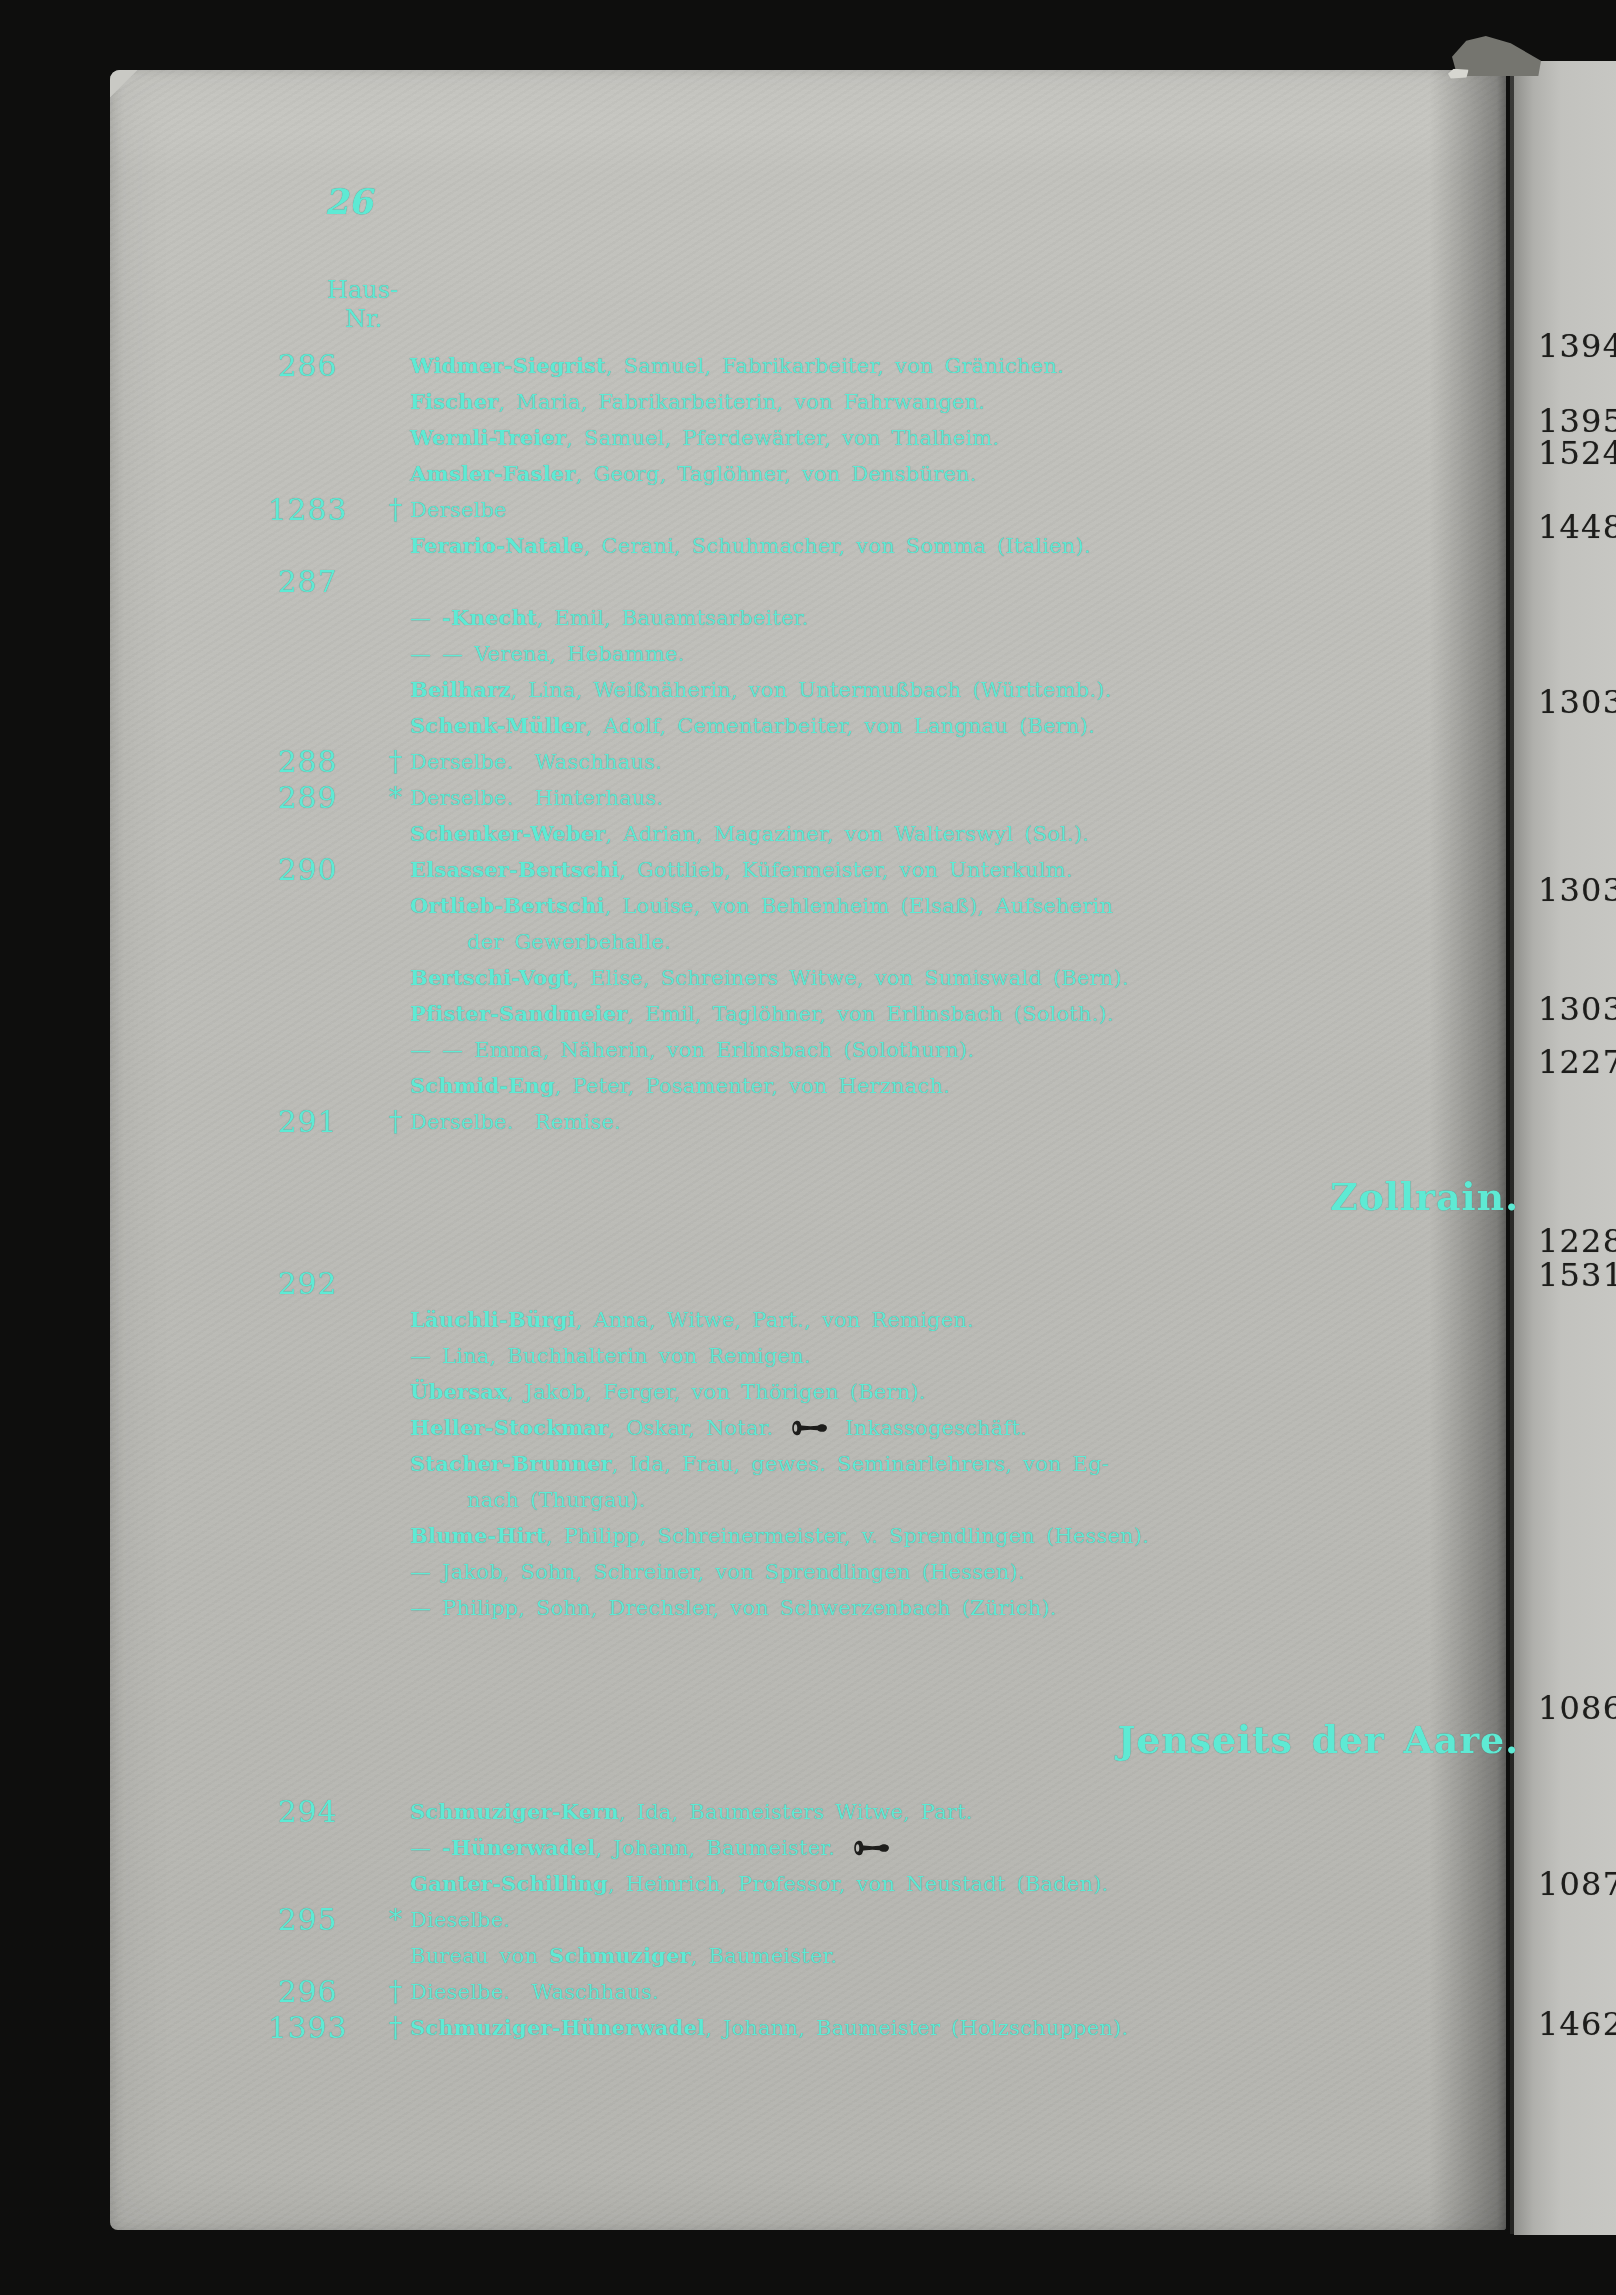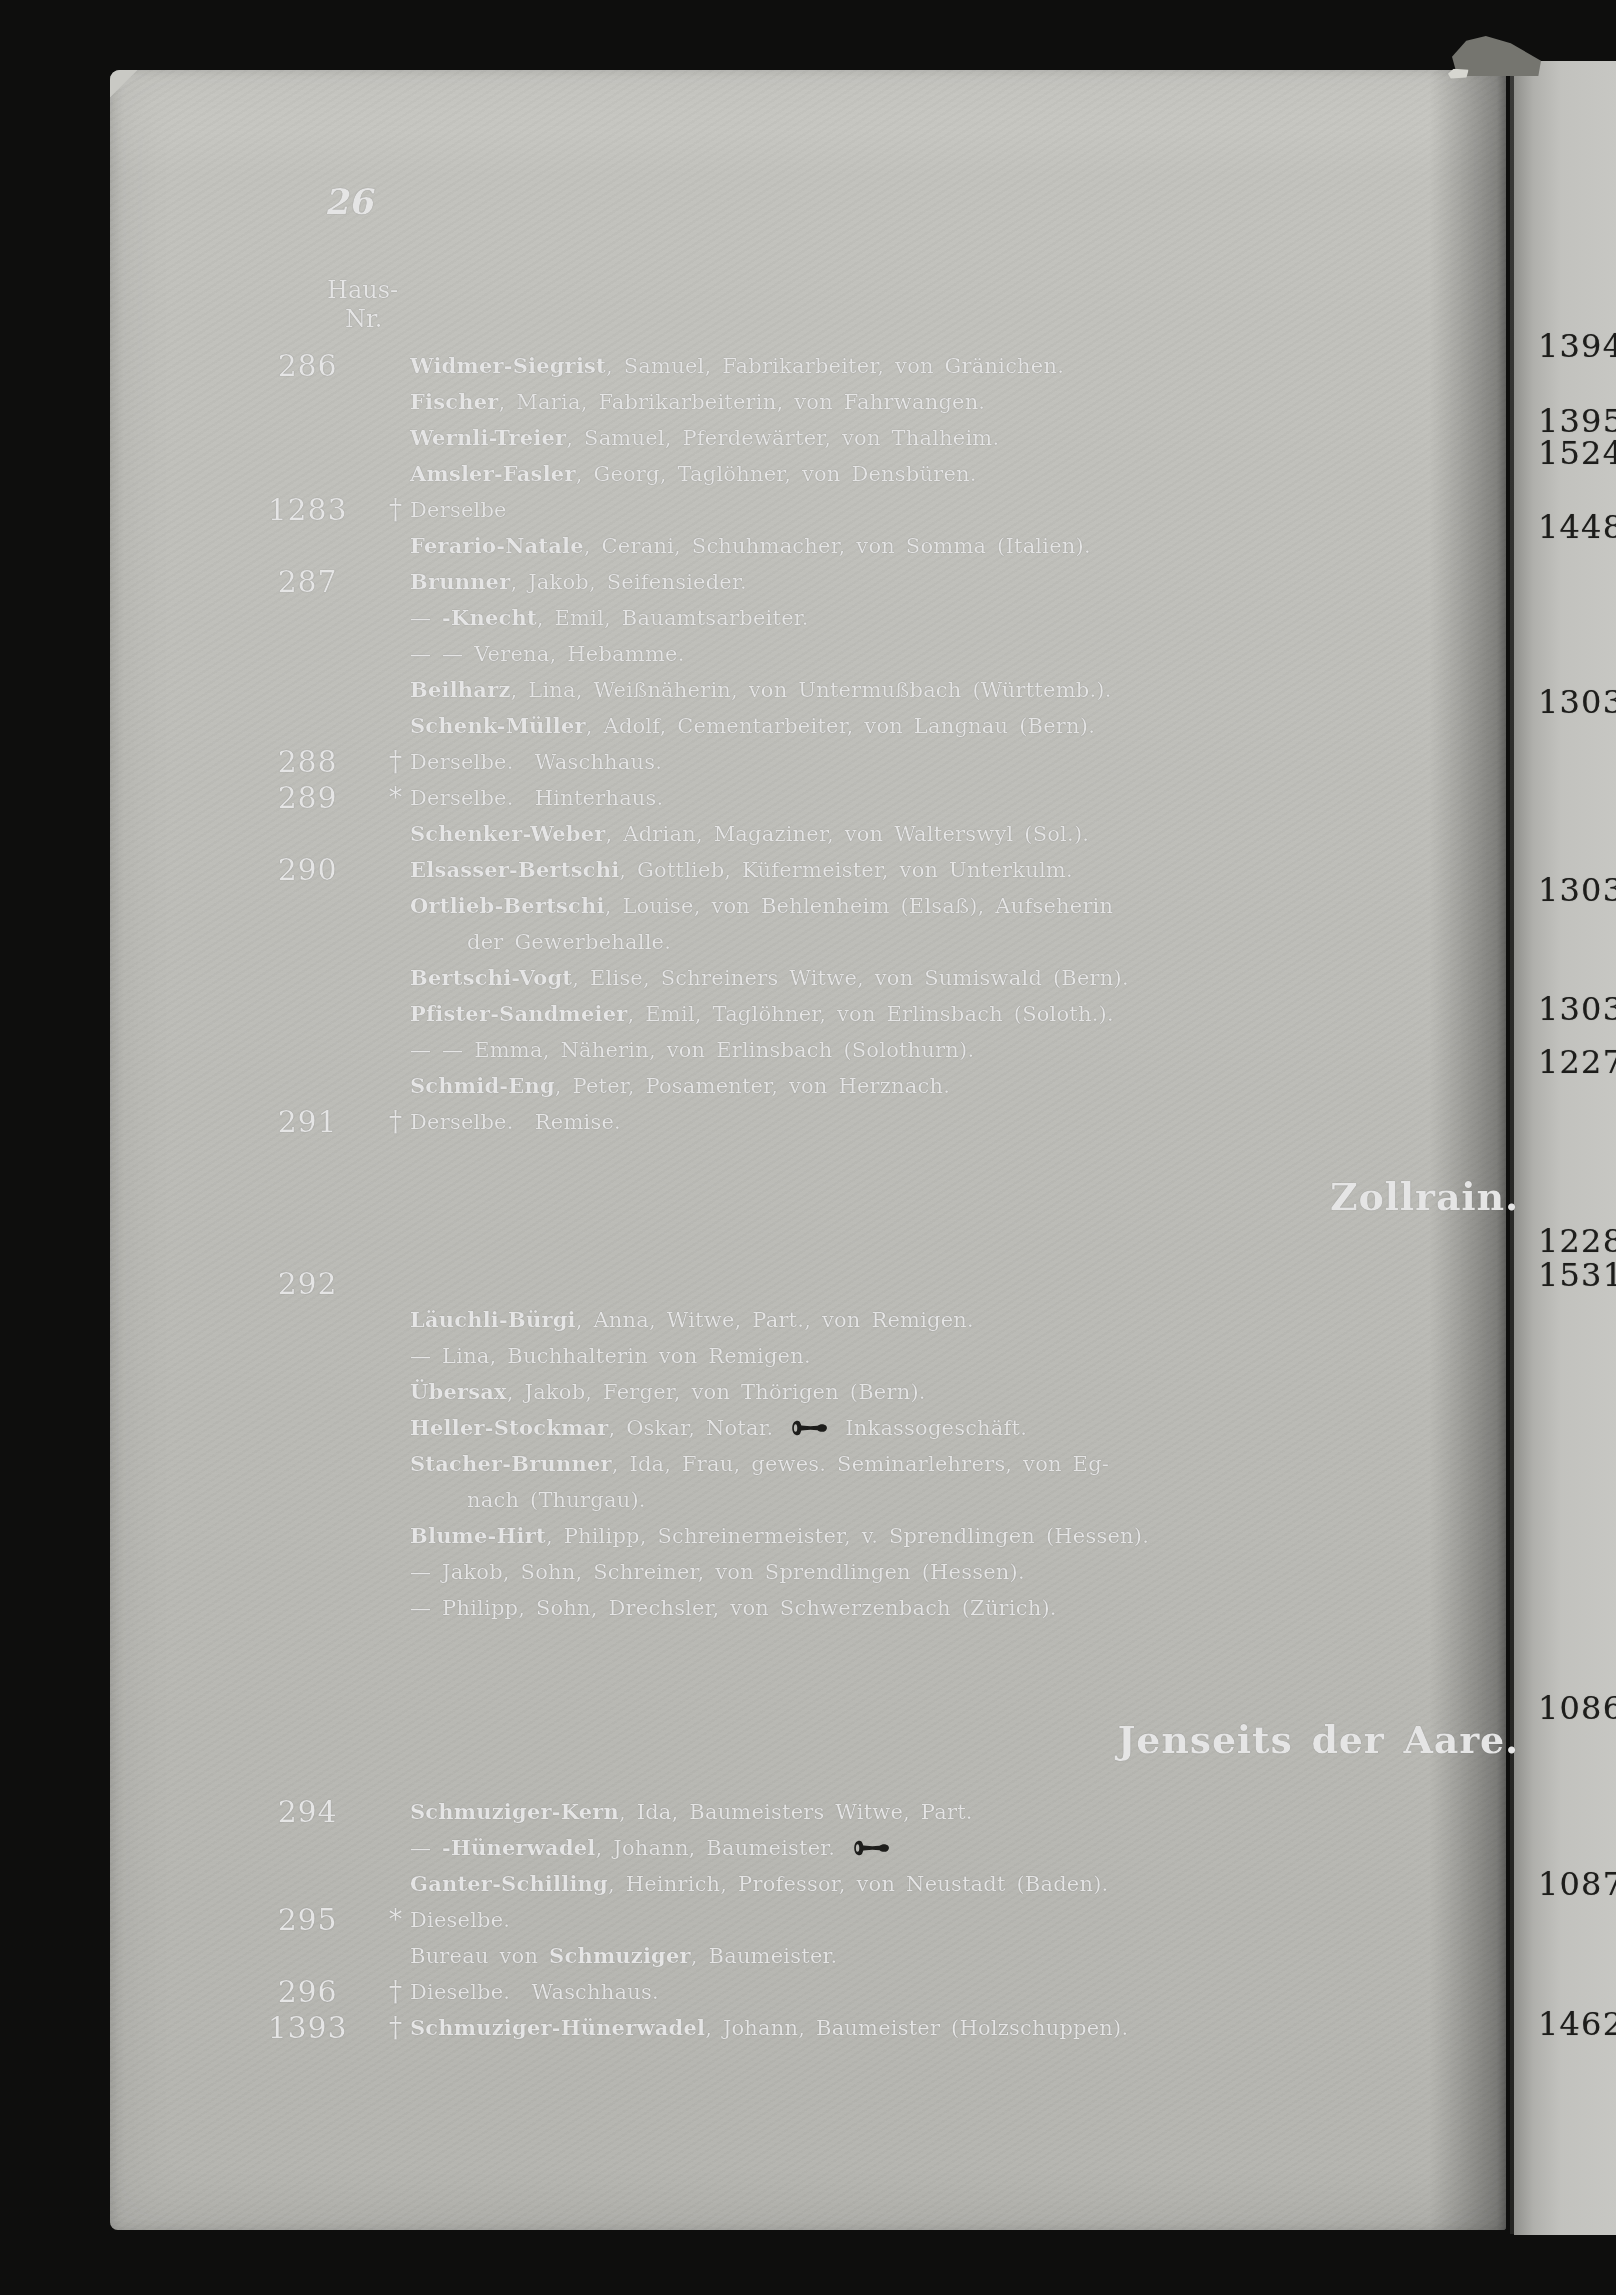--- a/index.html
+++ b/index.html
@@ -43,21 +43,21 @@
     position:absolute;left:1448px;top:68px;width:21px;height:10.5px;
     background:#d6d6d0;transform:rotate(-8deg);
     clip-path:polygon(0 40%, 30% 0, 100% 30%, 85% 100%, 10% 90%);
   }
   .dog-ear{
     position:absolute;left:110px;top:70px;width:27.5px;height:27.5px;
     background:#c9c9c4;clip-path:polygon(0 0, 100% 0, 0 100%);
     border-radius:9.7px 0 0 0;
   }
   
-  .ink{color:#e5e5e5;text-shadow:0 0 0.8px rgba(20,20,18,.45);}
+  .ink{color:#5eead4;text-shadow:0 0 0.8px rgba(20,20,18,.45);}
   .page-number{
     position:absolute;left:327px;top:181px;font-size:35px;font-style:italic;font-weight:700;
   }
   .col-header{position:absolute;left:327px;top:276px;font-size:24px;line-height:29px;}
   .col-header .l2{padding-left:18px;}
   .sec{position:absolute;left:234px;width:1309px;}
   .sec0{top:348px;} .sec1{top:1266px;} .sec2{top:1794px;}
   .heading{
     position:absolute;left:234px;width:1261px;padding-left:24px;text-align:right;
     font-weight:700;font-size:38px;letter-spacing:0.8px;word-spacing:4.8px;
@@ -124,21 +124,20 @@
       <span class="cell-text"><span>Derselbe</span></span>
     </div>
     <div class="row">
       <span class="cell-num"></span>
       <span class="cell-marker"></span>
       <span class="cell-text"><span class="b">Ferario-Natale</span><span>, Cerani, Schuhmacher, von Somma (Italien).</span></span>
     </div>
     <div class="row">
       <span class="cell-num">287</span>
       <span class="cell-marker"></span>
-      <span class="cell-text"><span class="b">Brunner</span><span>, Jakob, Seifensieder.</span></span>
     </div>
     <div class="row">
       <span class="cell-num"></span>
       <span class="cell-marker"></span>
       <span class="cell-text"><span>— </span><span class="b">-Knecht</span><span>, Emil, Bauamtsarbeiter.</span></span>
     </div>
     <div class="row">
       <span class="cell-num"></span>
       <span class="cell-marker"></span>
       <span class="cell-text"><span>— — Verena, Hebamme.</span></span>

